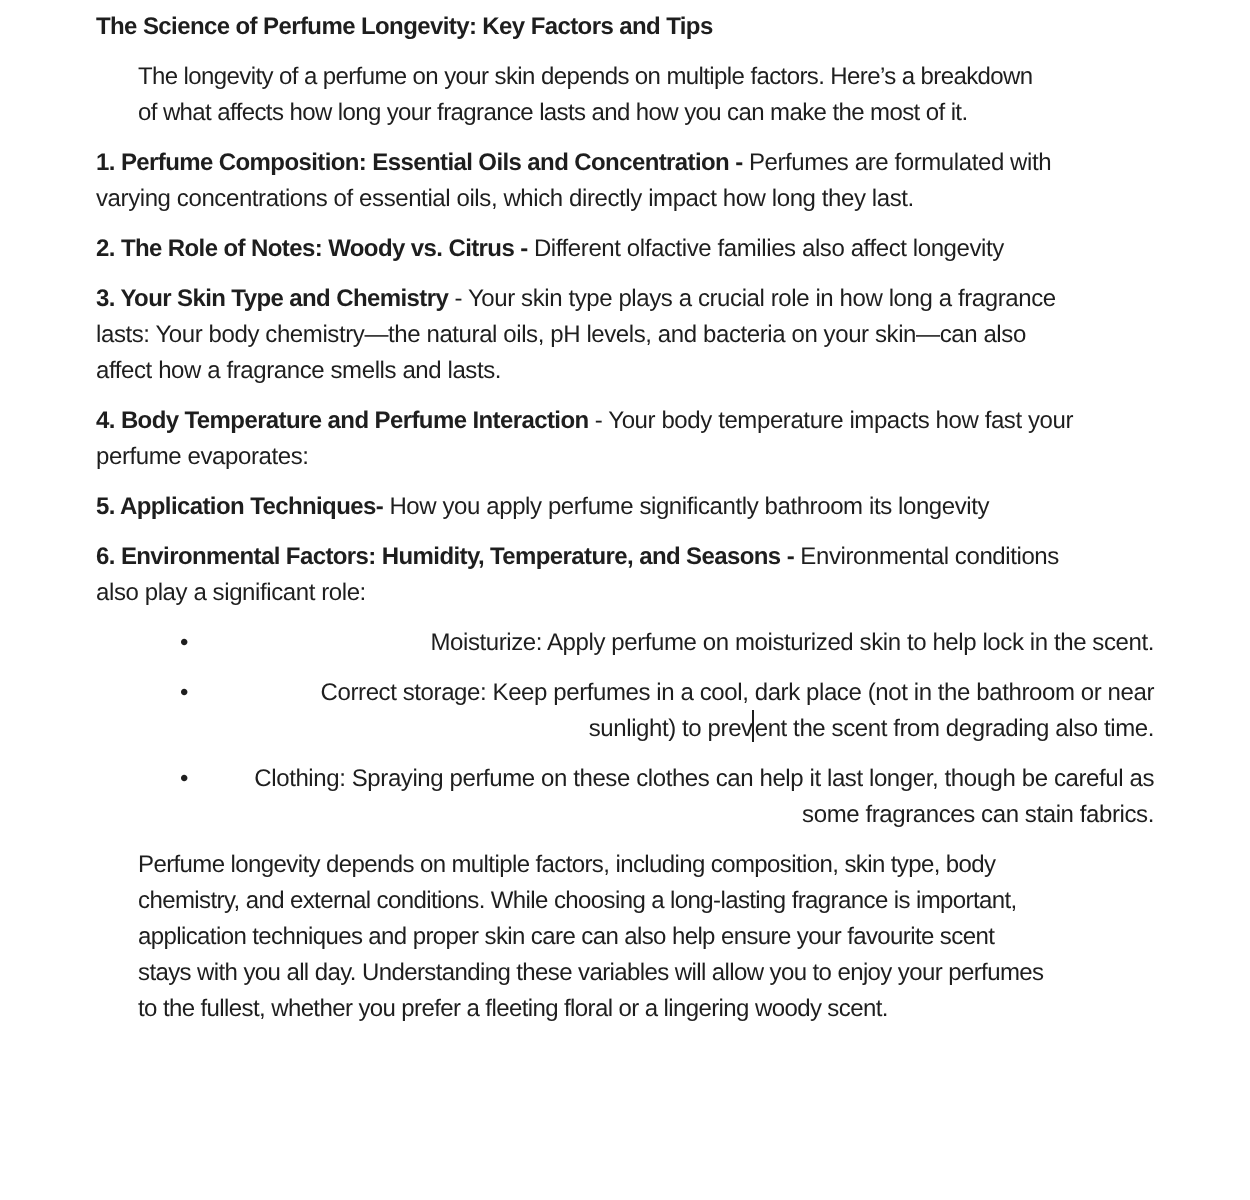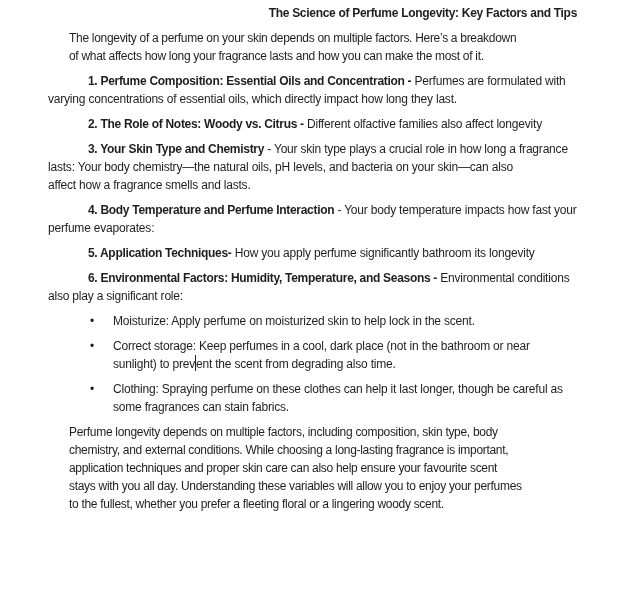--- a/index.html
+++ b/index.html
@@ -22,43 +22,43 @@
     font-size: 12px;
     line-height: 18px;
     letter-spacing: -0.2px;
   }
   .para {
     margin: 0 0 7px 0;
     white-space: pre; 
   }
   .title {
     font-weight: 700;
-    text-align: right;
+    text-align: left;
     letter-spacing: -0.3px;
   }
   .bold {
     font-weight: 400;
     letter-spacing: -0.3px;
     margin-left: 21px;
   }
   .lead {
     font-weight: 700;
     letter-spacing: -0.3px;
-    margin-left: 40px;
   }
   .tips-list {
     list-style: none;
     margin: 6px 0 0 0;
     padding: 0 0 0 59px;
   }
   .tips-list li {
     position: relative;
     margin: 0 0 7px 6px;
     white-space: pre;
     line-height: 18px;
+    text-align: right;
   }
   .tips-list li::before {
     content: "\2022";
     position: absolute;
     left: -23px;
     top: 0;
     color: #1e1e1e;
   }
   .caret {
     display: inline-block;

